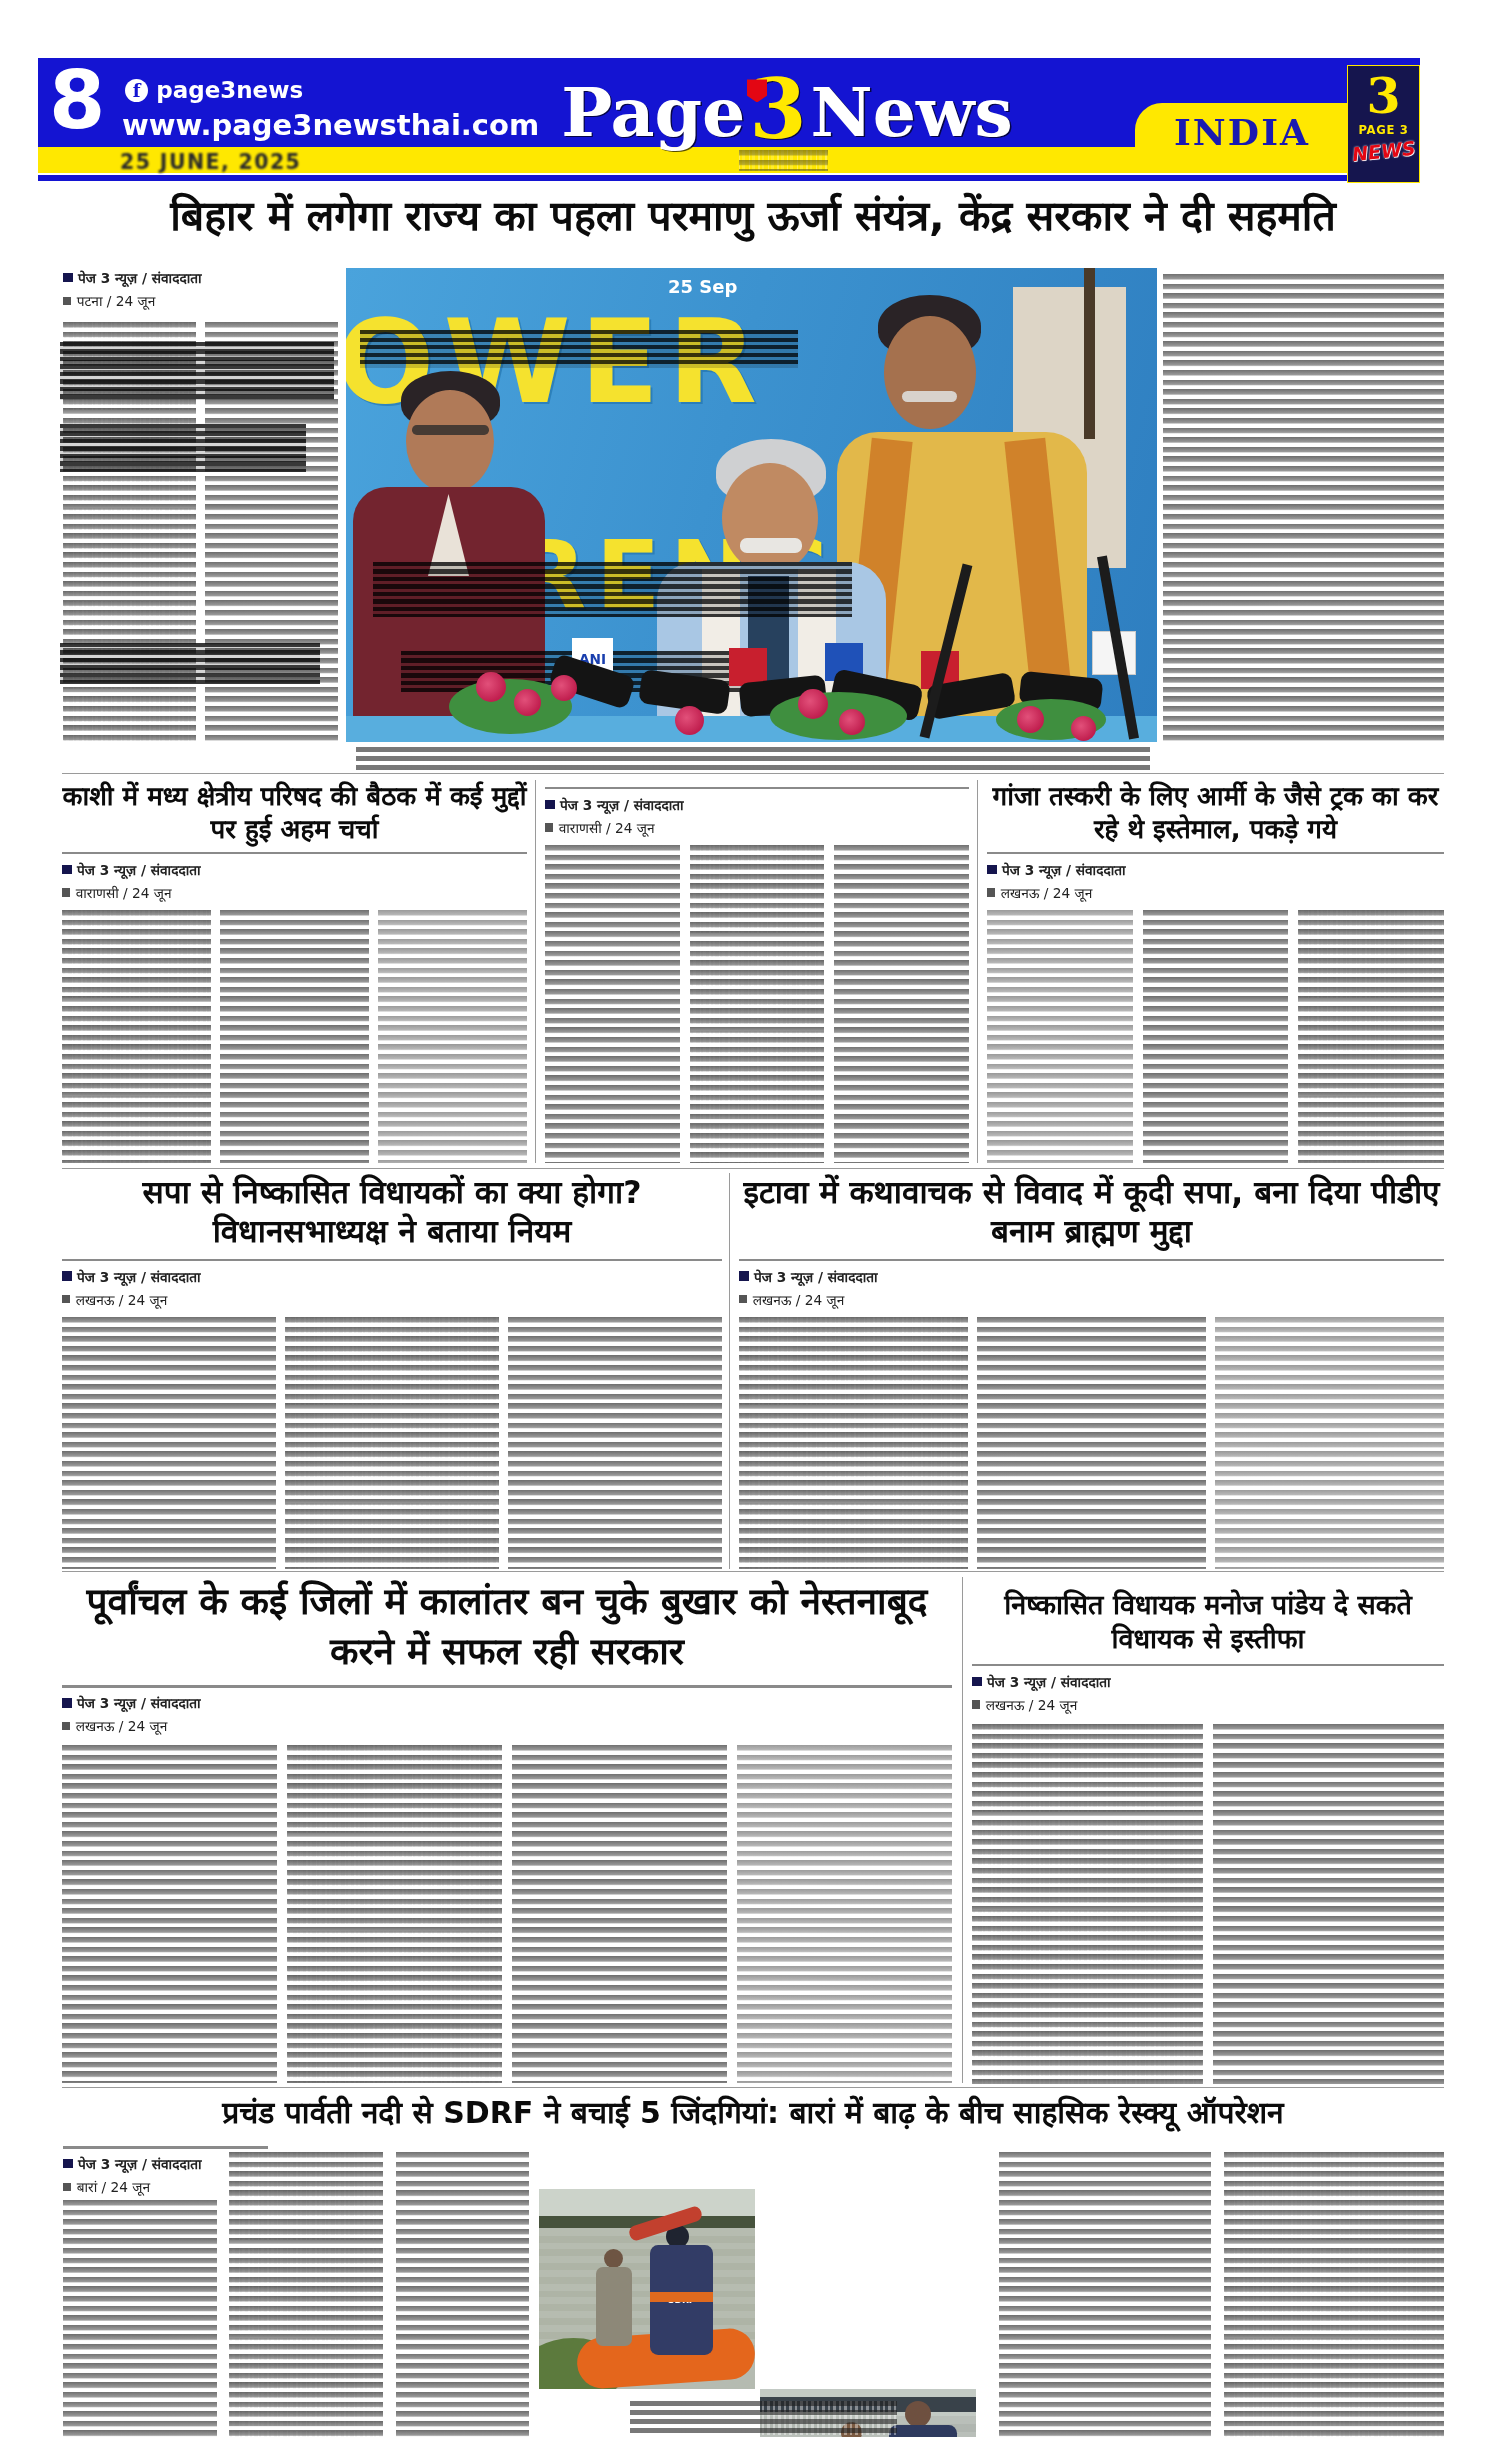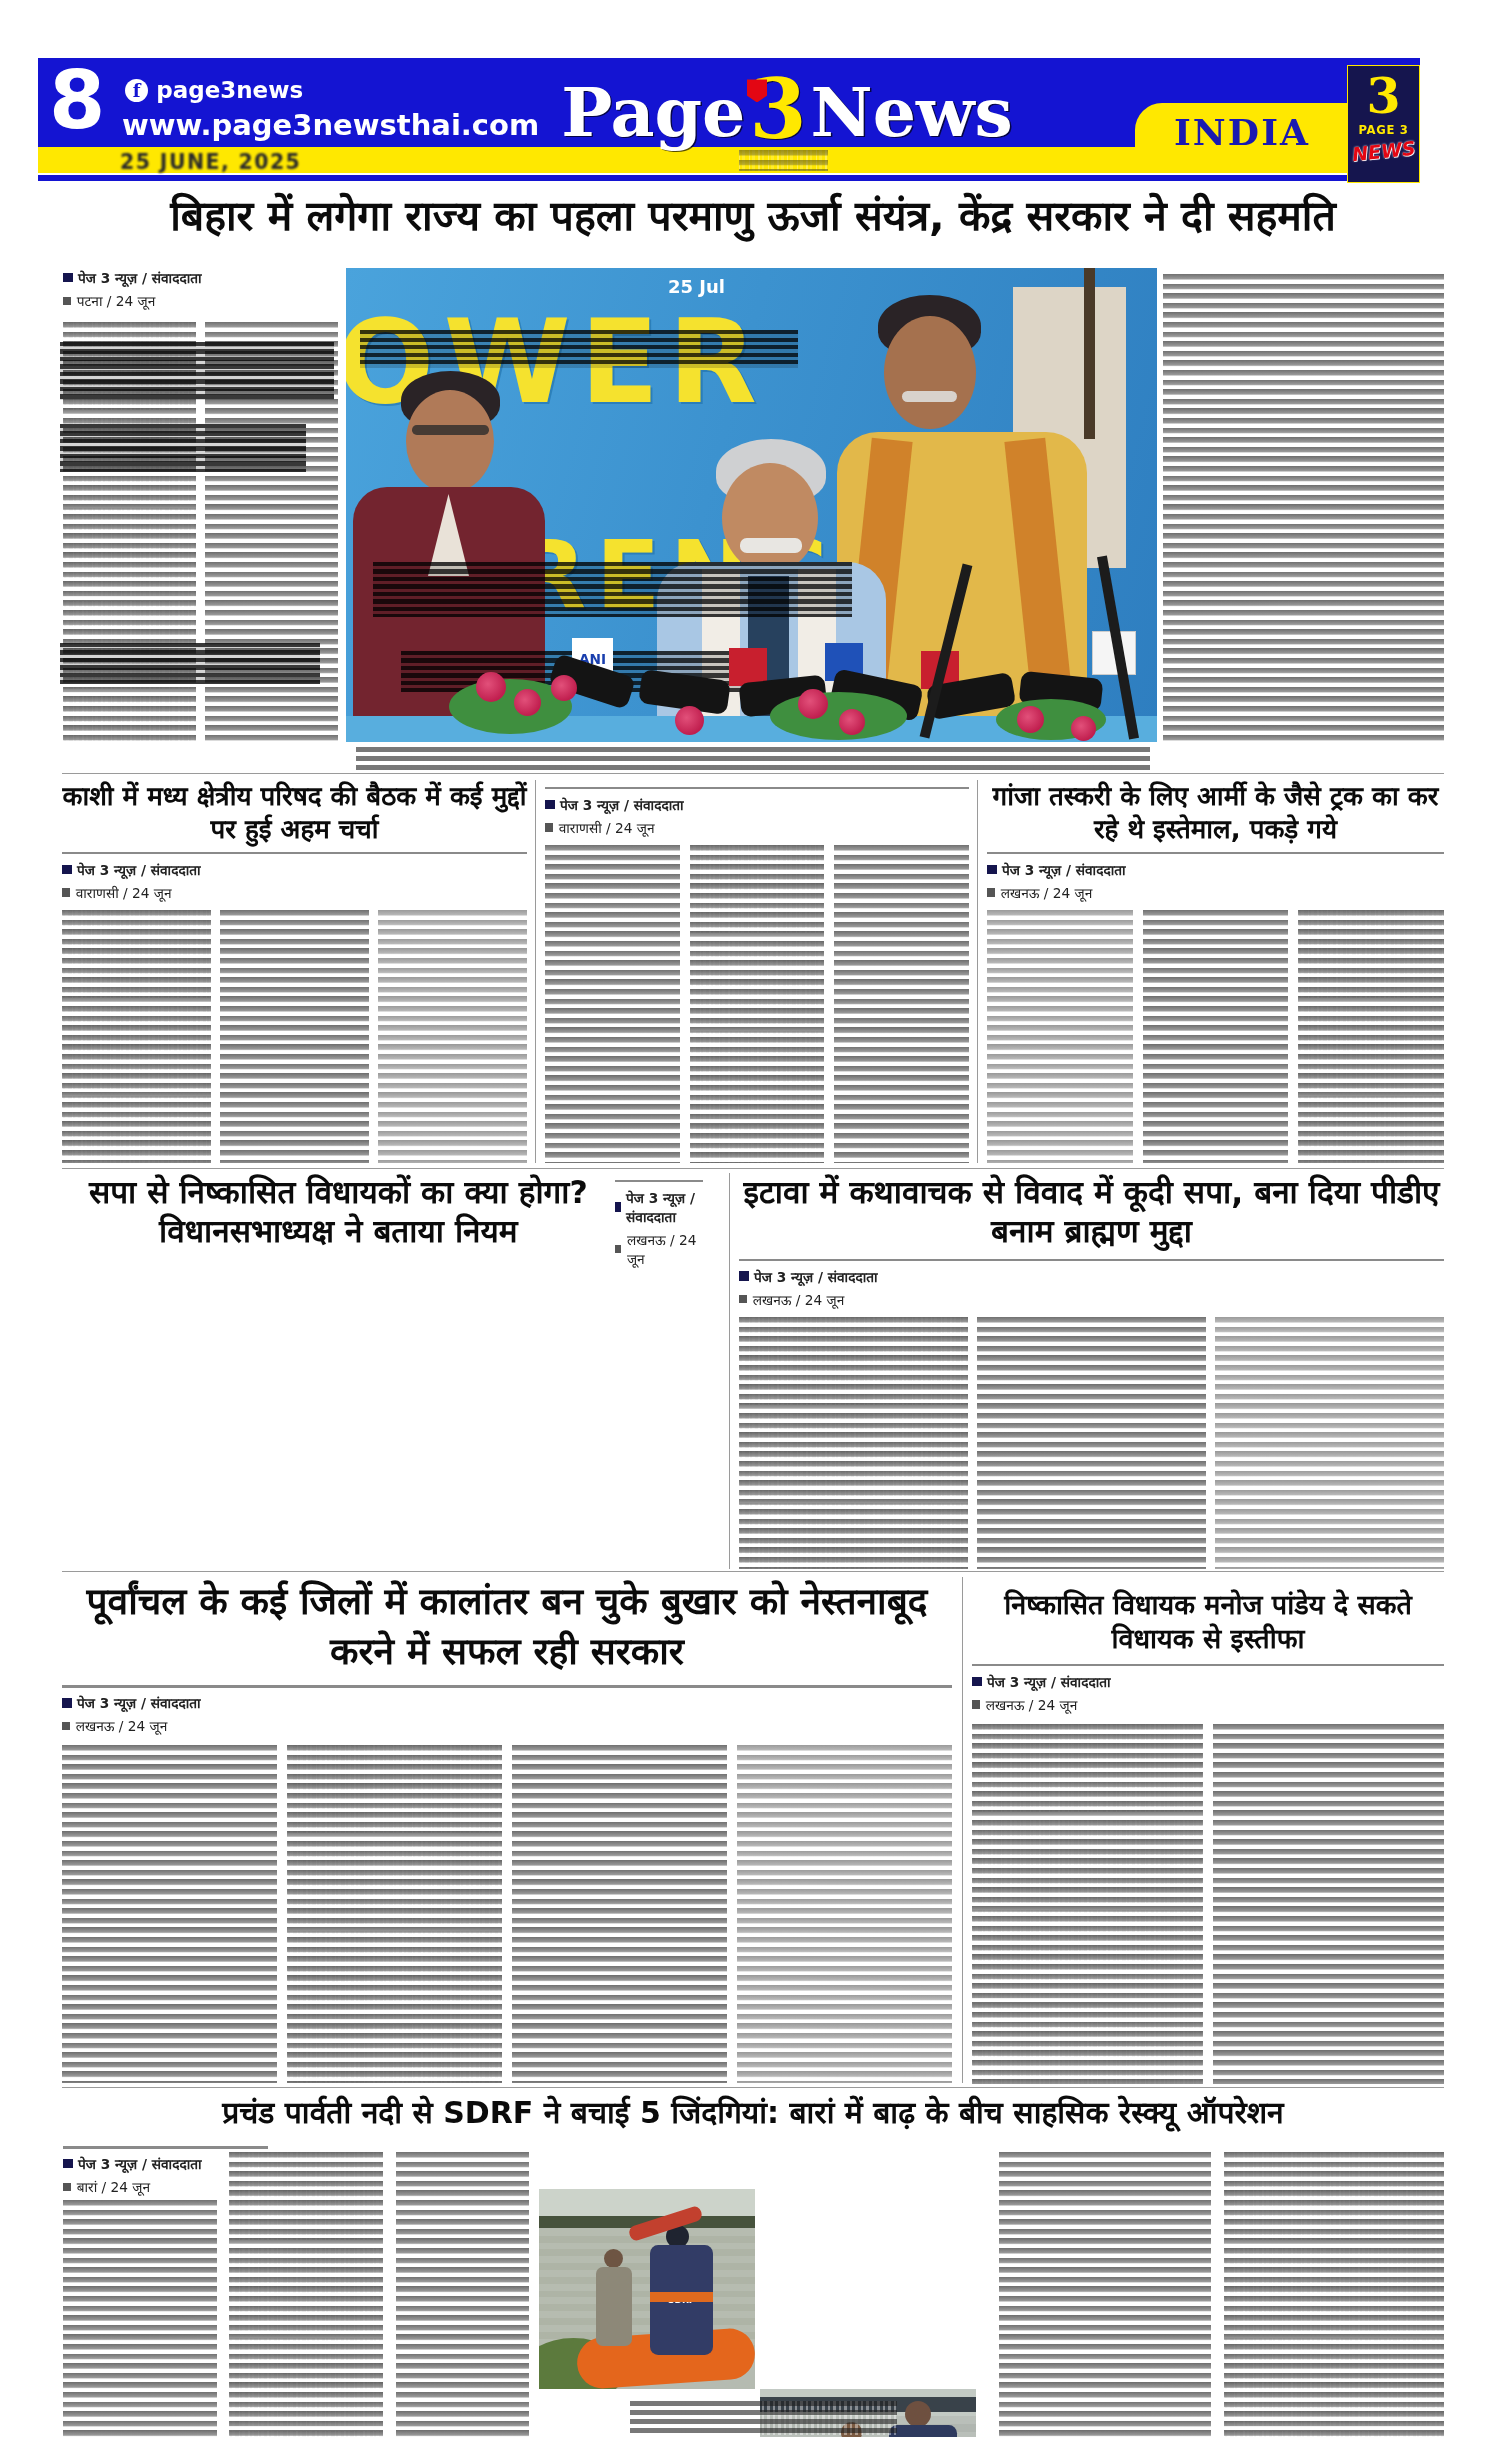--- a/index.html
+++ b/index.html
@@ -138,21 +138,21 @@
 
   <div class="abs noise dense" style="left:63px;top:322px;width:133px;height:421px;"></div>
   <div class="abs noise" style="left:205px;top:322px;width:133px;height:421px;"></div>
   <div class="abs smear" style="left:60px;top:342px;width:274px;height:58px;"></div>
   <div class="abs smear" style="left:60px;top:424px;width:246px;height:48px;"></div>
   <div class="abs smear" style="left:60px;top:643px;width:260px;height:41px;"></div>
 
   <div class="abs photo" style="left:346px;top:268px;width:811px;height:474px;">
     <div class="abs bannertxt" style="left:-9.6px;top:27px;font-size:115px;">OWER</div>
     <div class="abs bannertxt" style="left:20.5px;top:253px;font-size:94px;">FERENC</div>
-    <div class="abs ovdate" style="left:322px;top:8.2px;">25 Jul</div>
+    <div class="abs ovdate" style="left:322px;top:8.2px;">25 Sep</div>
 
     <div class="abs board" style="left:667px;top:19px;width:113px;height:281px;"></div>
     <div class="abs pole" style="left:738px;top:0;width:11px;height:171px;"></div>
 
     <div class="abs hair" style="left:532px;top:27px;width:103px;height:62px;"></div>
     <div class="abs skin" style="left:538px;top:48px;width:92px;height:113px;background:#a5714e;"></div>
     <div class="abs" style="left:556px;top:123px;width:55px;height:11px;background:#d8d2cc;border-radius:5.5px;"></div>
     <div class="abs" style="left:491px;top:164px;width:250px;height:310px;background:#e2b84a;border-radius:41px 41px 0 0;"></div>
     <div class="abs" style="left:510px;top:171px;width:41px;height:301px;background:#d0822a;transform:rotate(6deg);"></div>
     <div class="abs" style="left:674px;top:171px;width:41px;height:301px;background:#d0822a;transform:rotate(-6deg);"></div>
@@ -266,21 +266,21 @@
     </div>
     <div class="cols" style="flex:1;margin-top:8.2px;">
       <div class="noise light"></div>
       <div class="noise"></div>
       <div class="noise dense"></div>
     </div>
   </div>
 
   <div class="abs hdiv" style="left:62px;top:1168px;width:1382px;"></div>
 
-  <div class="abs" style="left:62px;top:1173px;width:660px;height:396px;display:flex;flex-direction:row;">
+  <div class="abs" style="left:62px;top:1173px;width:660px;height:396px;display:flex;flex-direction:column;">
     <div class="hl hl-l">सपा से निष्कासित विधायकों का क्या होगा? विधानसभाध्यक्ष ने बताया नियम</div>
     <div class="byline" style="margin-top:6.8px;">
       <div class="rule"></div>
       <div class="l1">
           <span class="bsq"></span>
           <span>पेज 3 न्यूज़ / संवाददाता</span>
         </div>
       <div class="l2">
           <span class="bsq2"></span>
           <span>लखनऊ / 24 जून</span>

